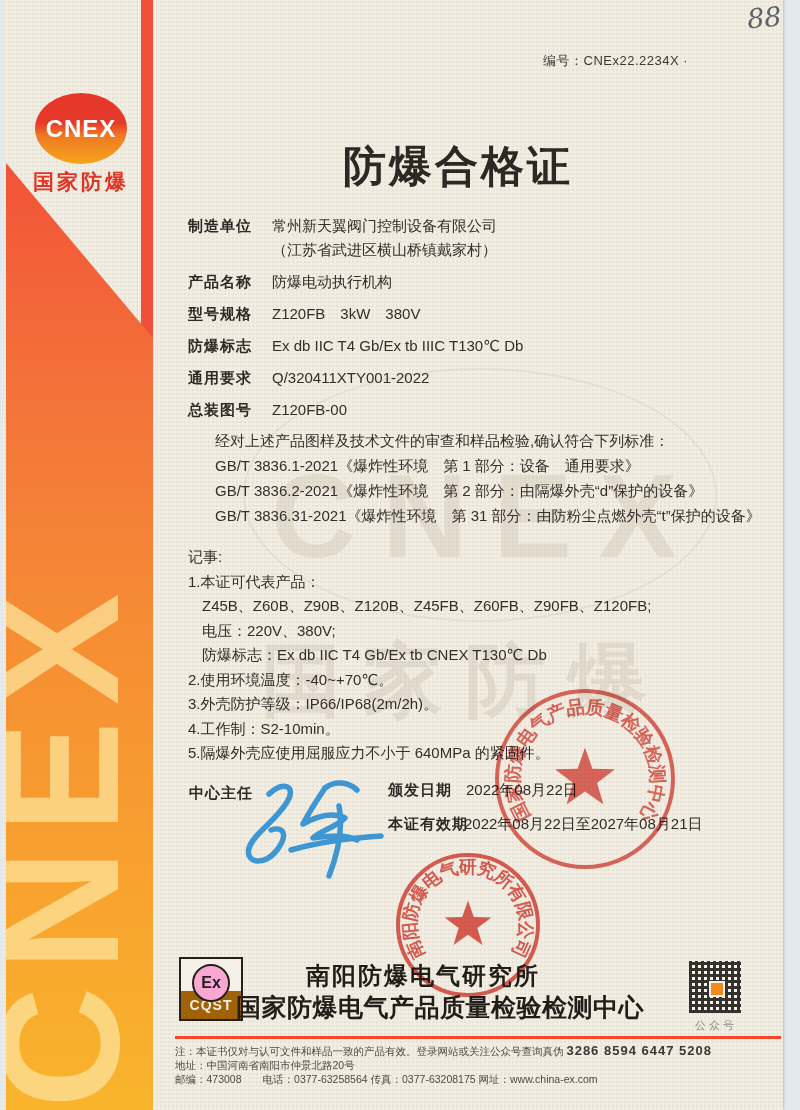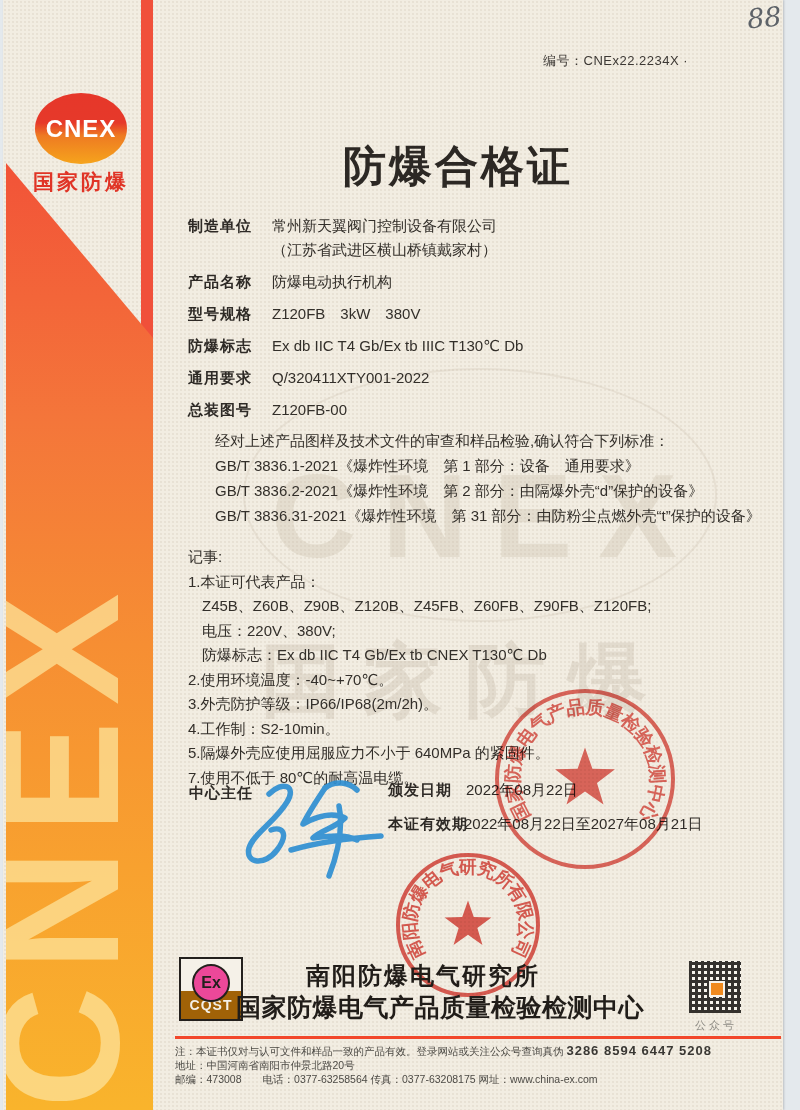--- a/index.html
+++ b/index.html
@@ -82,21 +82,21 @@
   .stamps{position:absolute;left:0;top:0;width:780px;height:1110px;mix-blend-mode:multiply;pointer-events:none;}
   
   .excqst{
     position:absolute;left:176px;top:957px;width:64px;height:64px;border:2px solid #23201d;
     background:#f5f1e8;box-sizing:border-box;
   }
   .excqst .bottom{position:absolute;left:0;bottom:0;width:100%;height:28px;background:#a16207;
     color:#f4f0e7;font-weight:bold;font-size:14px;text-align:center;line-height:28px;letter-spacing:1px;}
   .excqst .circle{
     position:absolute;left:11px;top:5px;width:38px;height:38px;border-radius:50%;
-    border:2.5px solid #23201d;background:#ec4899;box-sizing:border-box;
+    border:2.5px solid #23201d;background:#f9a8d4;box-sizing:border-box;
     display:flex;align-items:center;justify-content:center;font-weight:bold;font-size:16px;color:#23201d;
     z-index:2;
   }
   .org1{position:absolute;left:255px;top:960px;width:330px;text-align:center;font-size:24px;font-weight:bold;letter-spacing:2px;color:#211d19;}
   .org2{position:absolute;left:233px;top:991px;width:375px;text-align:center;font-size:25px;font-weight:bold;letter-spacing:0.5px;color:#211d19;white-space:nowrap;}
   .qr{
     position:absolute;left:686px;top:961px;width:52px;height:52px;background:#f7f4ec;
     background-image:
       repeating-linear-gradient(0deg,#35322e 0 3px,transparent 3px 6px),
       repeating-linear-gradient(90deg,#35322e 0 3px,#f7f4ec 3px 6px);
@@ -180,21 +180,20 @@
   <div class="notes" id="notes">
     <div>记事:</div>
   <div>1.本证可代表产品：</div>
       <div class="note-indent">Z45B、Z60B、Z90B、Z120B、Z45FB、Z60FB、Z90FB、Z120FB;</div>
       <div class="note-indent">电压：220V、380V;</div>
       <div class="note-indent">防爆标志：Ex db IIC T4 Gb/Ex tb CNEX T130℃  Db</div>
       <div>2.使用环境温度：-40~+70℃。</div>
       <div>3.外壳防护等级：IP66/IP68(2m/2h)。</div>
       <div>4.工作制：S2-10min。</div>
       <div>5.隔爆外壳应使用屈服应力不小于 640MPa 的紧固件。</div>
-      <div>7.使用不低于 80℃的耐高温电缆。</div>
     </div>
 
   <div class="signer-label">中心主任</div>
   <svg class="sig" width="158" height="102" viewBox="0 0 158 102">
     <g fill="none" stroke="#2f8fd2" stroke-width="5.5" stroke-linecap="round" stroke-linejoin="round" opacity="0.92">
       <path d="M30,16 C44,2 58,8 48,24 C36,44 14,56 10,70 C6,86 26,88 38,72 C50,56 44,48 32,52"></path>
       <path d="M86,10 C96,2 110,4 118,12"></path>
       <path d="M86,10 C78,22 70,34 64,46 C78,38 94,34 106,40 C96,50 82,52 74,60 C90,58 106,56 118,62"></path>
       <path d="M52,72 C80,64 112,60 142,58"></path>
       <path d="M100,28 C104,48 100,72 90,98"></path>

